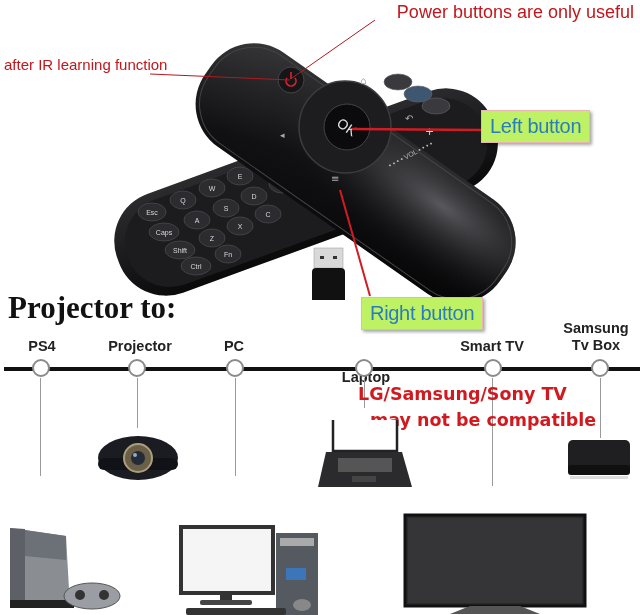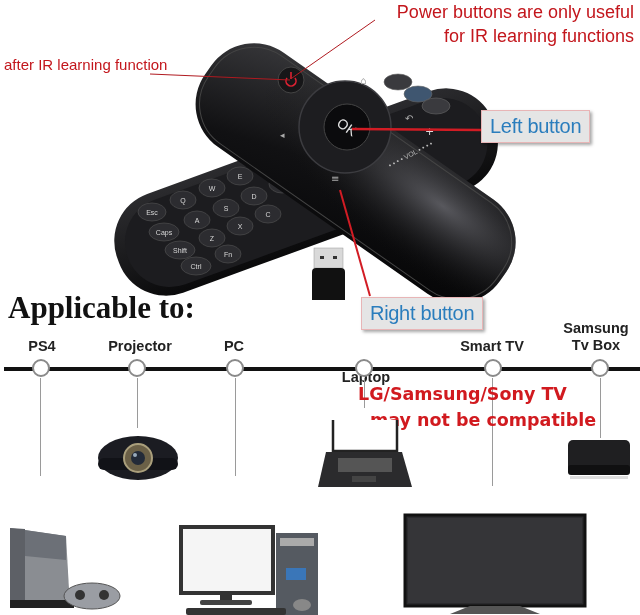--- a/index.html
+++ b/index.html
@@ -1,20 +1,20 @@
 <!DOCTYPE html>
 <html><head>
   <meta charset="utf-8">
   <style>
     html, body { margin: 0; padding: 0; background: #ffffff; }
     body { width: 640px; height: 615px; position: relative; overflow: hidden; font-family: "Liberation Sans", sans-serif; }
     .abs { position: absolute; }
     .red-note { color: #c3161c; font-family: "Liberation Sans", sans-serif; font-size: 15px; line-height: 24px; }
     .red-note-top { color: #c3161c; font-size: 18px; line-height: 24px; text-align: right; margin-left: 15px; }
-    .callout-box { background: #e5e5e5; color: #2a7dbd; font-size: 20px; padding: 4px 8px; box-shadow: 2px 2px 3px rgba(0,0,0,0.35); border: 1px solid #e8b5b6; font-family: "Liberation Sans", sans-serif; letter-spacing: -0.3px; }
+    .callout-box { background: #bef264; color: #2a7dbd; font-size: 20px; padding: 4px 8px; box-shadow: 2px 2px 3px rgba(0,0,0,0.35); border: 1px solid #e8b5b6; font-family: "Liberation Sans", sans-serif; letter-spacing: -0.3px; }
     .heading { font-family: "Liberation Serif", serif; font-weight: bold; font-size: 31px; color: #111; }
     .device-label { font-family: "Liberation Sans", sans-serif; font-weight: bold; font-size: 14.5px; color: #222; text-align: center; white-space: nowrap; line-height: 17px; }
     .timeline { left: 4px; top: 367px; width: 636px; height: 4px; background: #111; }
     .node { width: 14px; height: 14px; border-radius: 50%; background: #fff; border: 2.5px solid #8a8a8a; top: 359px; }
     .drop { width: 1px; background: #9a9a9a; }
     .warn { color: #d11a1f; font-family: "DejaVu Sans", sans-serif; font-weight: bold; font-size: 17.5px; line-height: 26px; }
   </style>
 </head>
 <body>
 
@@ -116,27 +116,26 @@
     <rect x="312" y="268" width="33" height="36" rx="4" fill="#111"></rect>
   </g>
 </svg>
 
 <div class="abs red-note" style="left:4px;top:53px;">
   <div>after IR learning function</div>
 </div>
 
 <div class="abs red-note-top" style="right:6px;top:0px;">
   <div>Power buttons are only useful</div>
-  <div>for IR learning functions</div>
 </div>
 
 <div class="abs callout-box" style="left:481px;top:110px;">Left button</div>
 <div class="abs callout-box" style="left:361px;top:297px;">Right button</div>
 
-<div class="abs heading" style="left:8px;top:290px;">Applicable to:</div>
+<div class="abs heading" style="left:8px;top:290px;">Projector to:</div>
 
 <div class="abs device-label" style="left:26px;top:338px;width:32px;">PS4</div>
 <div class="abs device-label" style="left:100px;top:338px;width:80px;">Projector</div>
 <div class="abs device-label" style="left:218px;top:338px;width:32px;">PC</div>
 <div class="abs device-label" style="left:334px;top:338px;width:64px;margin-top:31px;">Laptop</div>
 <div class="abs device-label" style="left:452px;top:338px;width:80px;">Smart TV</div>
 <div class="abs device-label" style="left:558px;top:320px;width:76px;">
   <div>Samsung</div>
   <div>Tv Box</div>
 </div>

